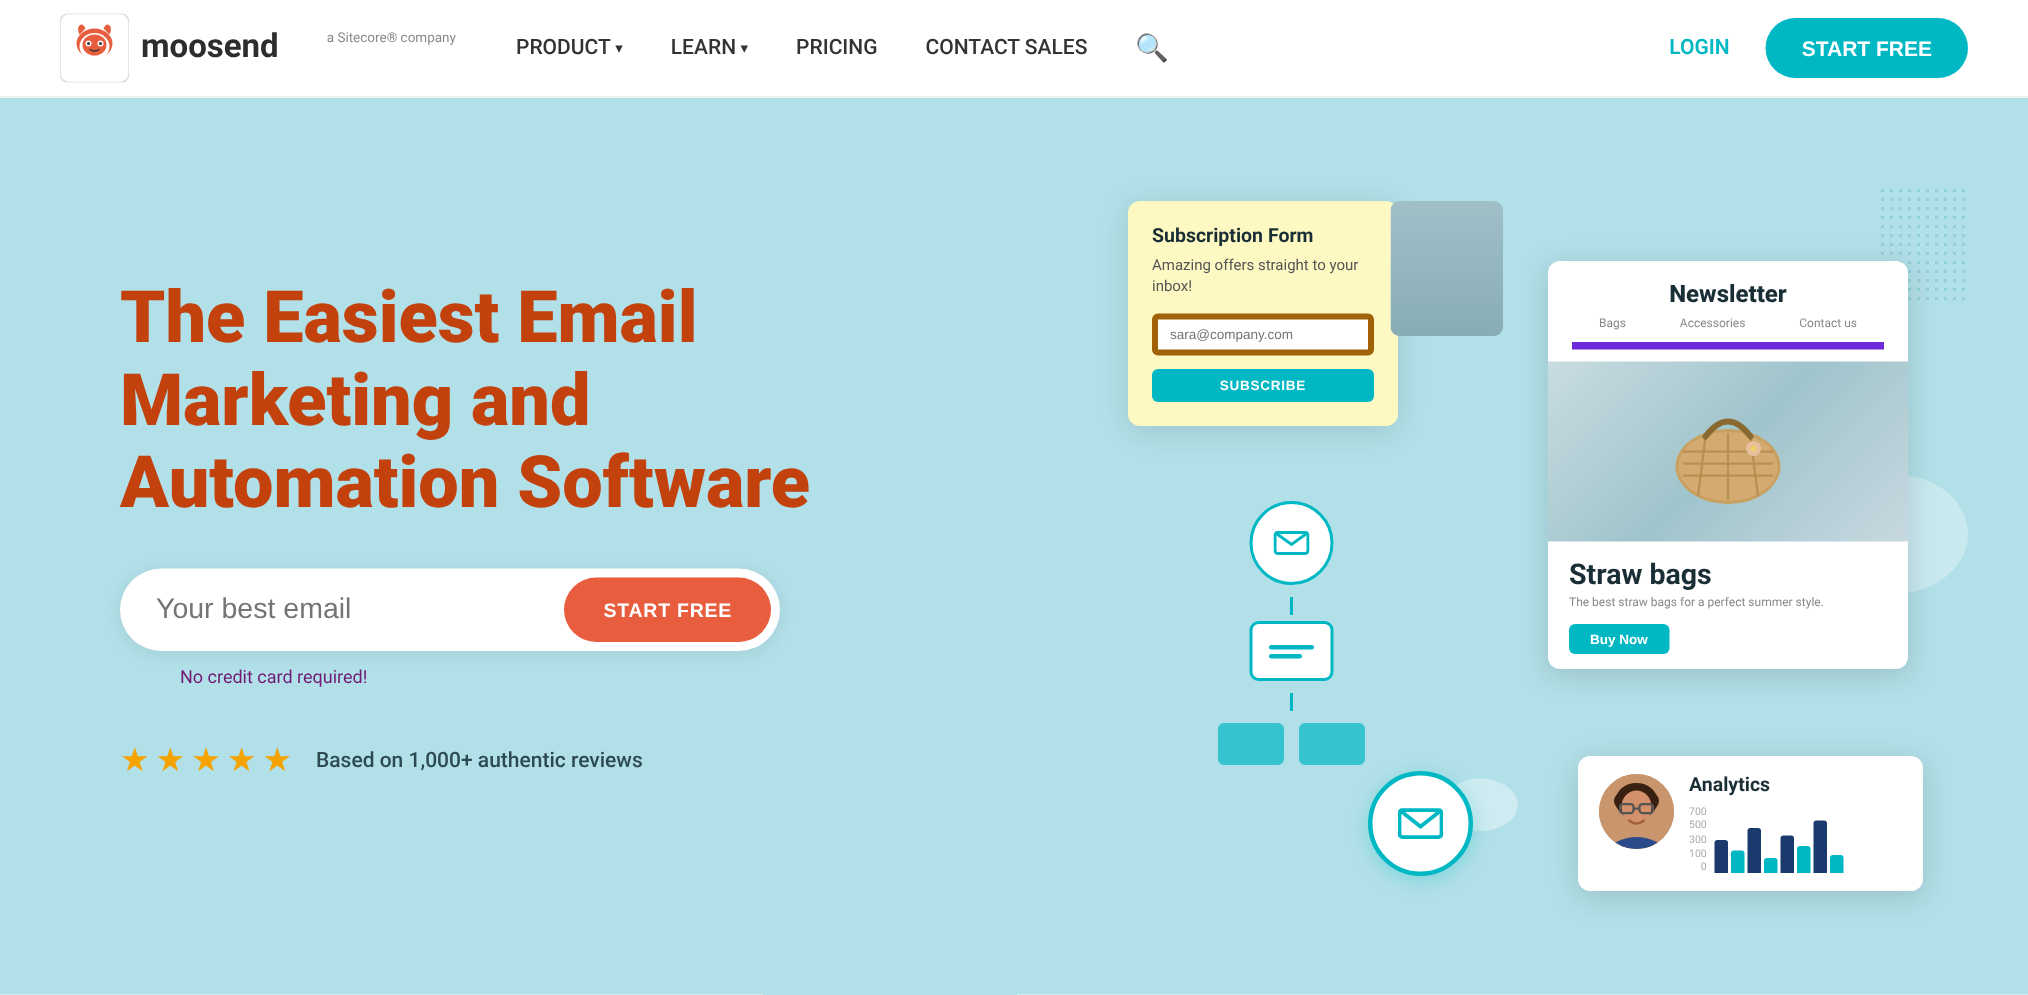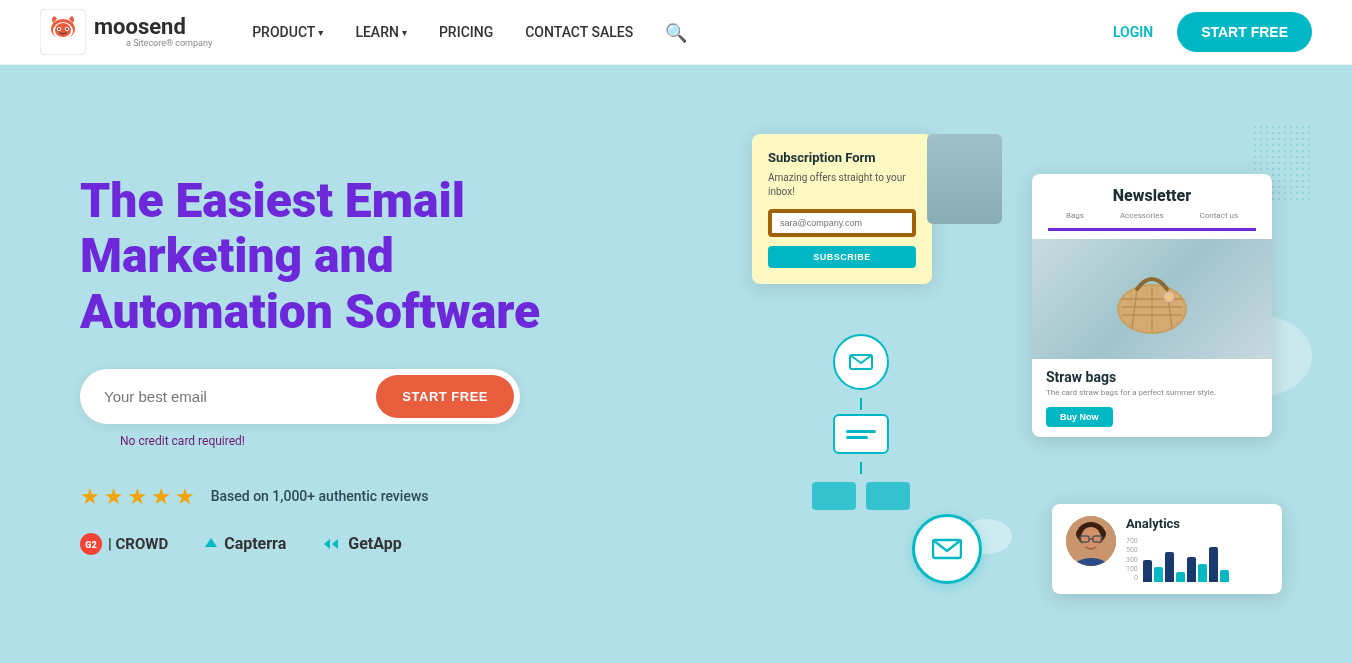--- a/index.html
+++ b/index.html
@@ -21,21 +21,20 @@
       align-items: center;
       gap: 8px;
       margin-right: 40px;
     }
     .logo-icon {
       width: 46px;
       height: 46px;
     }
     .logo-text {
       display: flex;
-      flex-direction: column;
     }
     .logo-name {
       font-size: 22px;
       font-weight: 700;
       color: #2d2d2d;
       line-height: 1;
     }
     .logo-sub {
       font-size: 9px;
       color: #888;
@@ -95,21 +94,21 @@
       position: relative;
       overflow: hidden;
     }
     .hero-left {
       max-width: 540px;
       z-index: 2;
     }
     .hero-title {
       font-size: 48px;
       font-weight: 900;
-      color: #6d28d9;
+      color: #c2410c;
       line-height: 1.15;
       margin-bottom: 30px;
     }
     .hero-desc {
       font-size: 16px;
       color: #2d4a52;
       line-height: 1.6;
       margin-bottom: 40px;
       max-width: 480px;
     }
@@ -119,21 +118,21 @@
       background: #fff;
       border-radius: 40px;
       padding: 6px 6px 6px 24px;
       max-width: 440px;
       margin-bottom: 10px;
       box-shadow: 0 2px 12px rgba(0,0,0,0.08);
     }
     .email-input {
       border: none;
       outline: none;
-      font-size: 15px;
+      font-size: 19px;
       color: #aaa;
       flex: 1;
       background: transparent;
       min-width: 0;
     }
     .hero-start-btn {
       background: #e85d3e;
       color: #fff;
       border: none;
       border-radius: 30px;
@@ -269,37 +268,37 @@
       font-size: 16px;
       font-weight: 800;
       color: #1a2e35;
       margin-bottom: 6px;
     }
     .newsletter-nav {
       display: flex;
       justify-content: space-around;
       font-size: 8px;
       color: #888;
-      border-bottom: 3px solid #6d28d9;
+      border-bottom: 5px solid #6d28d9;
       padding-bottom: 8px;
       text-align: center;
     }
     .newsletter-img {
       width: 100%;
       height: 120px;
       background: linear-gradient(135deg, #c8dce0 0%, #a0c4cc 50%, #c8d8e0 100%);
       display: flex;
       align-items: center;
       justify-content: center;
     }
     .newsletter-product {
       padding: 10px 14px;
     }
     .product-title {
-      font-size: 14px;
+      font-size: 19px;
       font-weight: 700;
       color: #1a2e35;
       margin-bottom: 3px;
     }
     .product-desc {
       font-size: 8px;
       color: #888;
       margin-bottom: 8px;
     }
     .buy-btn {
@@ -498,41 +497,20 @@
       <div class="stars">
         <span class="star">★</span>
         <span class="star">★</span>
         <span class="star">★</span>
         <span class="star">★</span>
         <span class="star">★</span>
       </div>
       <span class="reviews-text">Based on 1,000+ authentic reviews</span>
     </div>
 
-    <div class="logos-row">
-      <div class="logo-badge g2-badge">
-        <svg width="22" height="22" viewBox="0 0 22 22">
-          <circle cx="11" cy="11" r="11" fill="#f44336"></circle>
-          <text x="11" y="15" text-anchor="middle" font-size="9" font-weight="900" fill="white">G2</text>
-        </svg>
-        <span>| CROWD</span>
-      </div>
-      <div class="logo-badge capterra-badge">
-        <svg width="14" height="14" viewBox="0 0 14 14">
-          <polygon points="7,1 13,10 1,10" fill="#00b8c4"></polygon>
-        </svg>
-        <span>Capterra</span>
-      </div>
-      <div class="logo-badge getapp-badge">
-        <svg width="20" height="14" viewBox="0 0 20 14">
-          <path d="M2,7 L8,2 L8,12 Z M10,7 L16,2 L16,12 Z" fill="#00b8c4"></path>
-        </svg>
-        <span>GetApp</span>
-      </div>
-    </div>
   </div>
 
   <div class="hero-right">
 
     <div class="dot-pattern"></div>
 
     <div class="card-subscription">
       <div class="card-sub-title">Subscription Form</div>
       <div class="card-sub-desc">Amazing offers straight to your inbox!</div>
       <input class="card-sub-input" placeholder="sara@company.com" style="">
@@ -597,21 +575,21 @@
           <line x1="60" y1="30" x2="65" y2="70" stroke="#b89050" stroke-width="1.5"></line>
 
           <path d="M30,30 Q45,10 60,30" stroke="#8a6a30" stroke-width="4" fill="none" stroke-linecap="round"></path>
 
           <circle cx="62" cy="38" r="5" fill="#e8c0a0"></circle>
           <circle cx="62" cy="38" r="2" fill="#f0d060"></circle>
         </svg>
       </div>
       <div class="newsletter-product">
         <div class="product-title">Straw bags</div>
-        <div class="product-desc">The card straw bags for a perfect summer style.</div>
+        <div class="product-desc">The best straw bags for a perfect summer style.</div>
         <button class="buy-btn">Buy Now</button>
       </div>
     </div>
 
     <div class="card-analytics">
       <div class="analytics-avatar">
 
         <svg width="50" height="50" viewBox="0 0 50 50">
           <rect width="50" height="50" fill="#c8956c"></rect>
 

